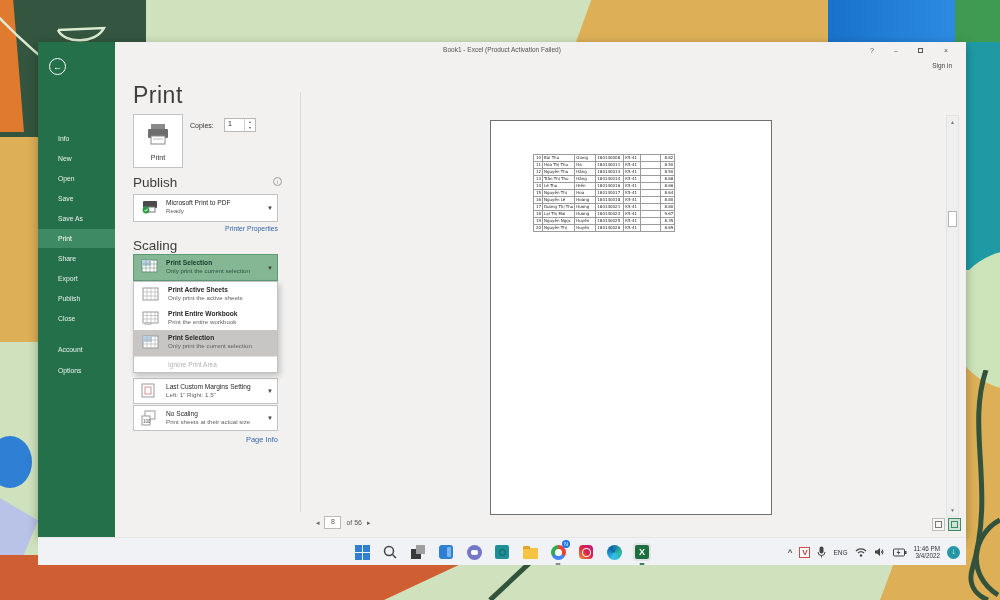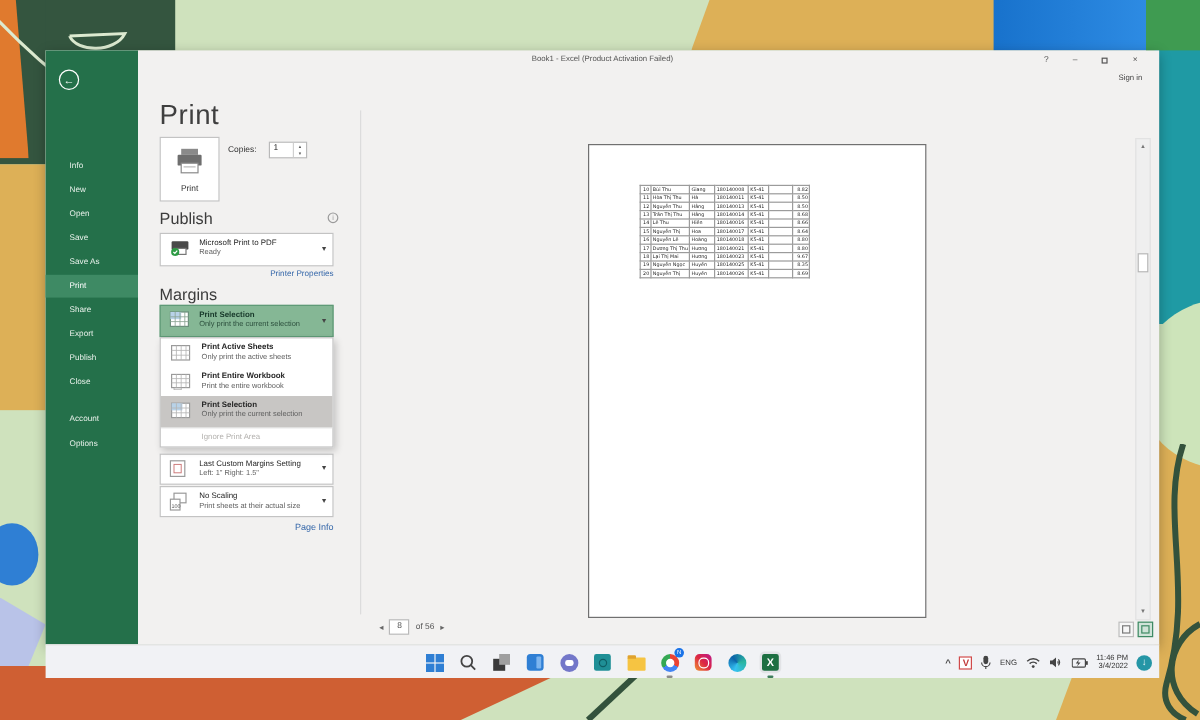--- a/index.html
+++ b/index.html
@@ -203,21 +203,21 @@
           <circle cx="5" cy="11" r="3.4" fill="#2d9b44"></circle>
           <path d="M3.5,11 l1.2,1.2 2-2.4" stroke="#fff" stroke-width="1" fill="none"></path>
         </svg>
         <div class="opt-title" style="font-weight:normal">Microsoft Print to PDF</div>
         <div class="opt-sub">Ready</div>
       </div>
       <span class="drop-caret">▼</span>
     </div>
     <div class="abs link" style="left:95px;top:183px;width:145px;text-align:right">Printer Properties</div>
 
-    <div class="abs section-head" style="left:95px;top:196px">Margins</div>
+    <div class="abs section-head" style="left:95px;top:196px">Scaling</div>
 
     <div class="abs drop-box green-drop" style="top:212px;height:27px">
       <div class="setting-row">
         <svg class="d-icon" width="17" height="14">
           <rect x="1" y="1" width="15" height="12" fill="#fff" stroke="#6b8f7b"></rect>
           <rect x="1" y="1" width="9" height="6" fill="#b8d2e8"></rect>
           <path d="M1,5 h15 M1,9 h15 M5,1 v12 M9,1 v12 M13,1 v12" stroke="#8aa392" stroke-width=".7"></path>
         </svg>
         <div class="opt-title">Print Selection</div>
         <div class="opt-sub">Only print the current selection</div>

